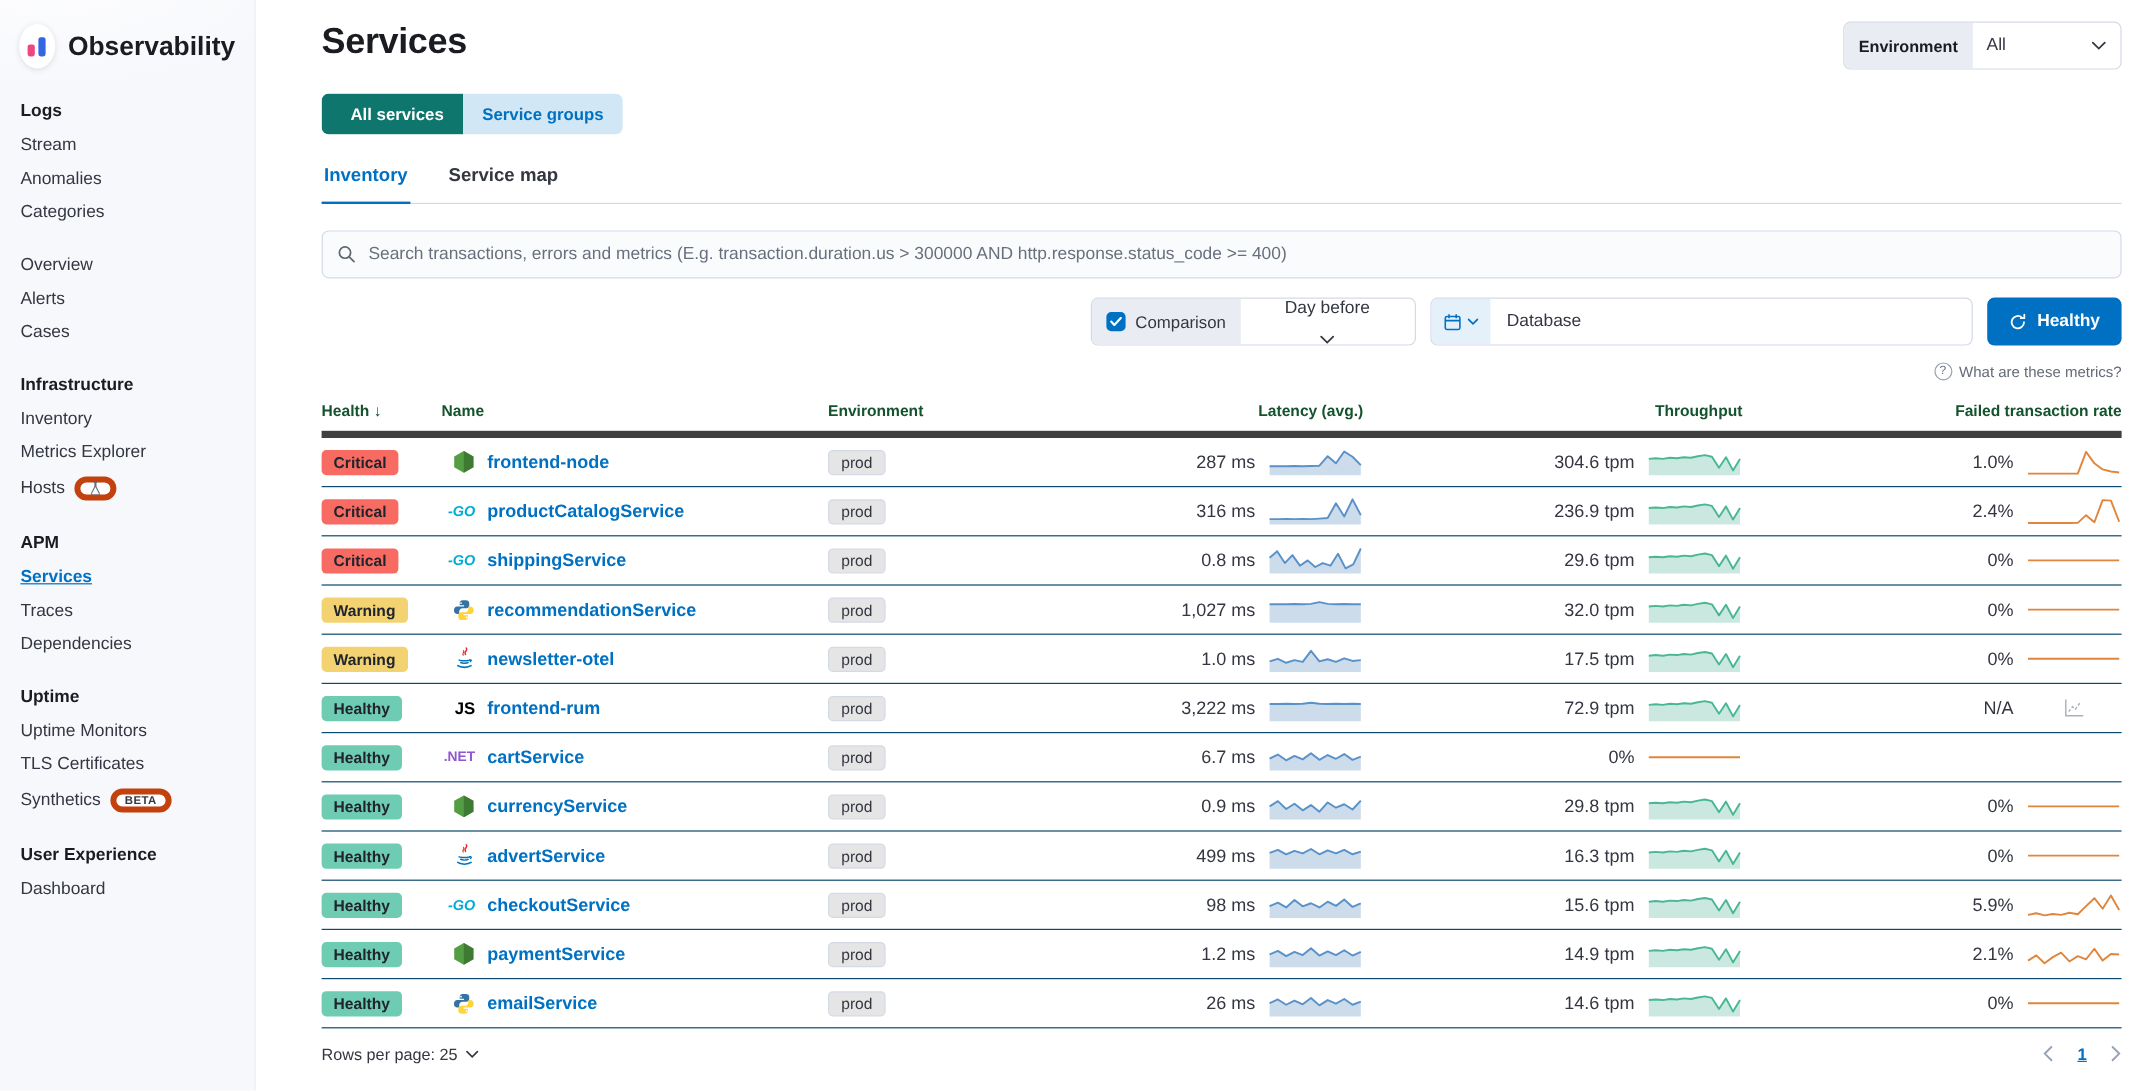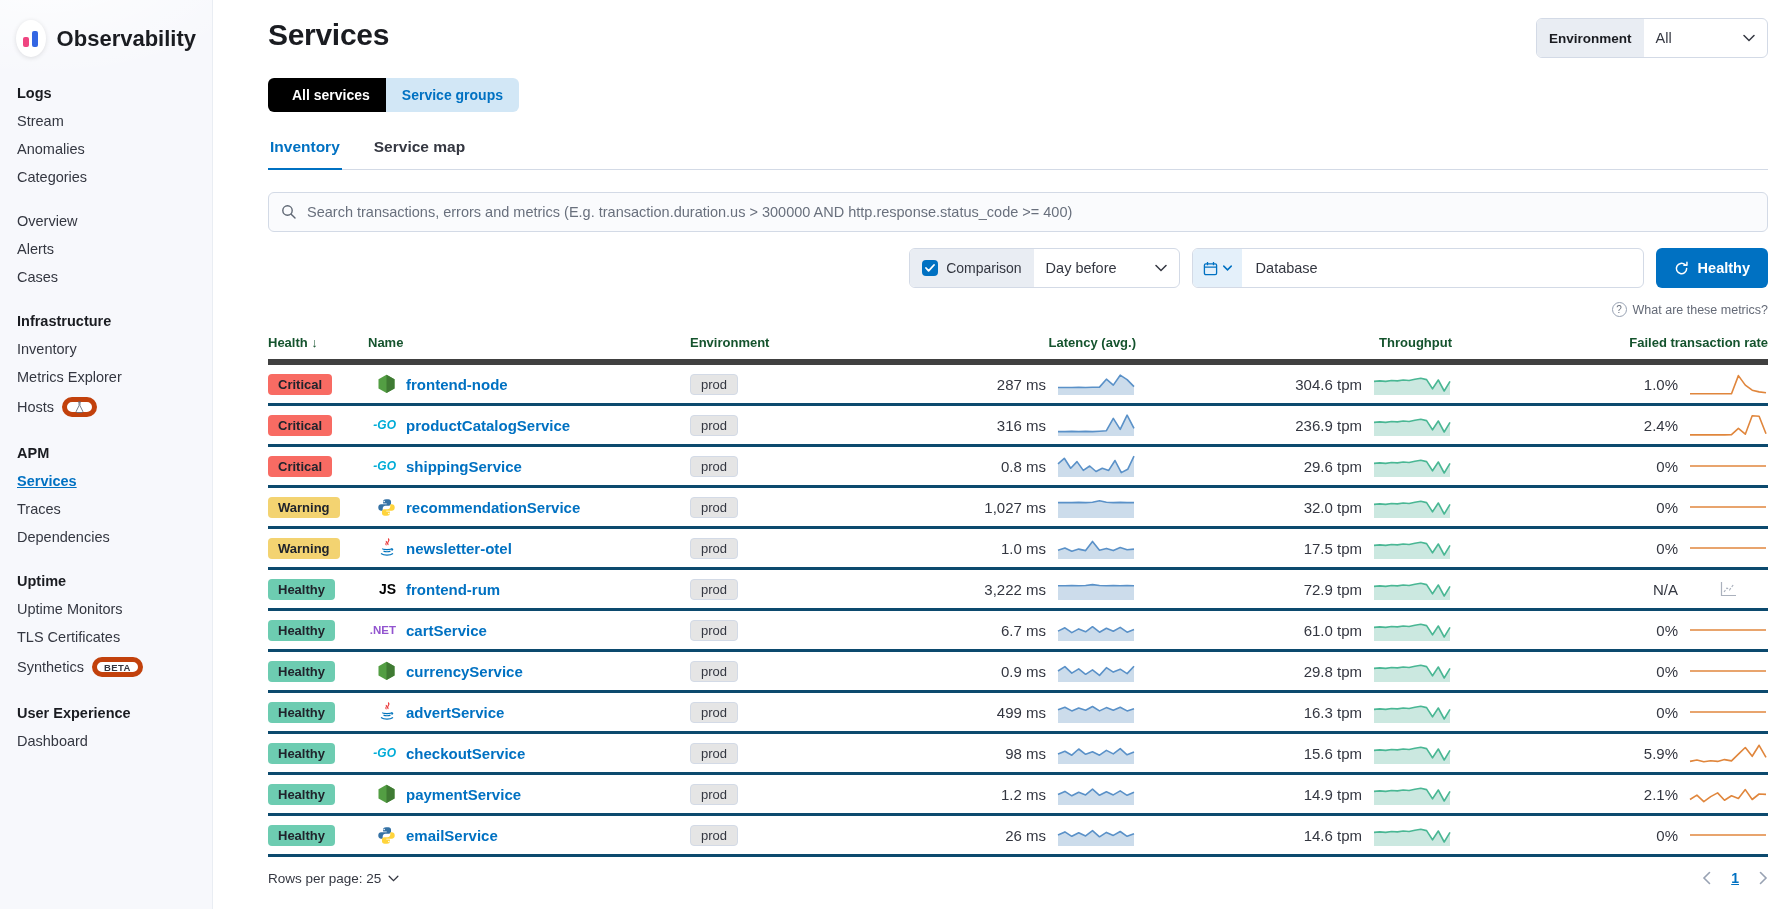--- a/index.html
+++ b/index.html
@@ -43,51 +43,51 @@
   .header-row { display:flex; justify-content:space-between; align-items:flex-start; }
   .page-title { font-size:30px; font-weight:700; color:#1a1c21; letter-spacing:-0.3px; }
   .env-select {
     display:flex; height:40px; width:232px; border:1px solid #d3dae6;
     border-radius:6px; overflow:hidden; background:#fff; cursor:pointer;
   }
   .env-label { background:#e9edf3; padding:0 12px; display:flex; align-items:center; font-size:13.5px; font-weight:600; color:#1a1c21; }
   .env-value { flex:1; display:flex; align-items:center; justify-content:space-between; padding:0 12px; font-size:14.5px; }
   .toggle-group { margin-top:20px; display:inline-flex; border-radius:6px; overflow:hidden; align-self:flex-start; }
   .toggle-btn { border:none; font-family:inherit; font-size:14px; font-weight:600; padding:9px 16px; cursor:pointer; }
-  .toggle-btn.on { background:#000000; color:#fff;padding-left:24px; }
+  .toggle-btn.on { background:#0f766e; color:#fff;padding-left:24px; }
   .toggle-btn.off { background:#d2e7f6; color:#0071c2; }
   .tabs { margin-top:26px; border-bottom:1px solid #d3dae6; display:flex; gap:30px; }
   .tab { font-size:15.5px; font-weight:700; padding:0 2px 12px; color:#343741; cursor:pointer; }
   .tab.active { color:#0071c2; border-bottom:2px solid #0071c2; margin-bottom:-1px; }
   .search-bar {
     margin-top:22px; height:40px; background:#fafbfd; border:1px solid #d3dae6;
     border-radius:6px; display:flex; align-items:center; padding:0 12px; gap:10px;
   }
   .search-bar input { border:none; background:transparent; flex:1; font-family:inherit; font-size:14.5px; color:#343741; outline:none; }
   .search-bar input::placeholder { color:#69707d; }
   .controls-row { margin-top:16px; display:flex; justify-content:flex-end; gap:12px; }
   .comparison-group, .datepicker { display:flex; height:40px; border:1px solid #d3dae6; border-radius:6px; overflow:hidden; background:#fff; }
   .comparison-label { background:#e9edf3; display:flex; align-items:center; gap:8px; padding:0 12px; font-size:14px; color:#343741; }
   .checkbox { width:16px; height:16px; background:#0071c2; border-radius:4px; display:flex; align-items:center; justify-content:center; cursor:pointer; }
-  .comparison-select { display:flex; align-items:center; justify-content:space-between; padding:0 12px; width:145px; font-size:14.5px; cursor:pointer; }
+  .comparison-select { display:flex; align-items:center; justify-content:space-between; padding:0 12px; width:145px; font-size:14.5px; cursor:pointer;flex-direction:column; }
   .datepicker { width:452px; }
   .datepicker-toggle { background:#e4f0fa; display:flex; align-items:center; gap:5px; padding:0 10px; cursor:pointer; }
   .datepicker-value { display:flex; align-items:center; padding:0 14px; font-size:14.5px; }
   .refresh-btn {
     height:40px; background:#0071c2; color:#fff; border:none; border-radius:6px;
     padding:0 18px; font-family:inherit; font-size:14.5px; font-weight:600;
     display:flex; align-items:center; gap:9px; cursor:pointer;
   }
   .help-row { margin-top:14px; display:flex; justify-content:flex-end; align-items:center; gap:6px; font-size:12.5px; color:#646a77; }
   .help-circle { width:15px; height:15px; border:1px solid #98a2b3; border-radius:50%; font-size:10px; display:flex; align-items:center; justify-content:center; color:#69707d; }
   
   .grid-cols { display:grid; grid-template-columns:100px 322px 130px 1fr 1fr 1fr; align-items:center; }
   .thead { margin-top:8px; padding:10px 0 9px; border-bottom:6px solid #404040; font-size:13px; font-weight:600; color:#14532d; }
   .th-right { text-align:right; }
-  .trow { height:41px; border-bottom:3px solid #0c4a6e; }
+  .trow { height:41px; border-bottom:1px solid #0c4a6e; }
   .health-badge { display:inline-block; padding:3px 10px; border-radius:4px; font-size:13px; font-weight:600; color:#20242c; }
   .name-cell { display:flex; align-items:center; gap:10px; }
   .icon-slot { width:28px; display:flex; justify-content:flex-end; align-items:center; }
   .svc-link { color:#0071c2; font-size:15px; font-weight:600; text-decoration:none; cursor:pointer; }
   .env-pill { display:inline-block; padding:2px 10px; border:1px solid #d3dae6; border-radius:4px; font-size:13px; color:#343741; background:#e5e5e5; }
   .metric-cell { display:flex; justify-content:flex-end; align-items:center; gap:10px; font-size:15px; color:#343741; }
   .spark { width:80px; height:26px; flex:0 0 80px; }
   .txt-icon { font-weight:800; font-style:italic; font-size:12px; letter-spacing:0; }
   .txt-go { color:#00acd7; }
   .txt-js { color:#000; font-style:normal; font-size:14px; }
@@ -476,27 +476,20 @@
     </div>
     <div><span class="env-pill">prod</span></div>
     <div class="metric-cell">
       <span>6.7 ms</span>
       <svg class="spark" viewBox="0 0 80 26">
             <path d="M2.0,24 L2.0,14.1 L8.9,10.8 L15.8,15.6 L22.7,11.9 L29.6,14.8 L36.5,9.7 L43.5,15.2 L50.4,11.2 L57.3,14.3 L64.2,10.4 L71.1,15.2 L78.0,12.6 L78.0,24 Z" fill="rgba(96,146,192,0.32)"></path>
             <polyline points="2.0,14.1 8.9,10.8 15.8,15.6 22.7,11.9 29.6,14.8 36.5,9.7 43.5,15.2 50.4,11.2 57.3,14.3 64.2,10.4 71.1,15.2 78.0,12.6" fill="none" stroke="#5a91c8" stroke-width="1.6" stroke-linejoin="round"></polyline>
           </svg>
     </div>
     <div class="metric-cell">
-      <span>61.0 tpm</span>
-      <svg class="spark" viewBox="0 0 80 26">
-            <path d="M2.0,24 L2.0,10.4 L7.8,9.9 L13.7,10.4 L19.5,9.5 L25.4,9.9 L31.2,9.0 L37.1,9.5 L42.9,8.2 L48.8,7.3 L54.6,8.6 L60.5,17.8 L66.3,9.0 L72.2,20.0 L78.0,10.4 L78.0,24 Z" fill="rgba(84,179,153,0.30)"></path>
-            <polyline points="2.0,10.4 7.8,9.9 13.7,10.4 19.5,9.5 25.4,9.9 31.2,9.0 37.1,9.5 42.9,8.2 48.8,7.3 54.6,8.6 60.5,17.8 66.3,9.0 72.2,20.0 78.0,10.4" fill="none" stroke="#4ab794" stroke-width="1.6" stroke-linejoin="round"></polyline>
-          </svg>
-    </div>
-    <div class="metric-cell">
       <span>0%</span>
       <span class="spark" style="display:flex;align-items:center;justify-content:center;">
             <svg class="spark" viewBox="0 0 80 26">
               <polyline points="2.0,13.0 8.9,13.0 15.8,13.0 22.7,13.0 29.6,13.0 36.5,13.0 43.5,13.0 50.4,13.0 57.3,13.0 64.2,13.0 71.1,13.0 78.0,13.0" fill="none" stroke="#e0863c" stroke-width="1.6" stroke-linejoin="round"></polyline>
             </svg>
           </span>
     </div>
   </div>
 
   <div class="grid-cols trow">

